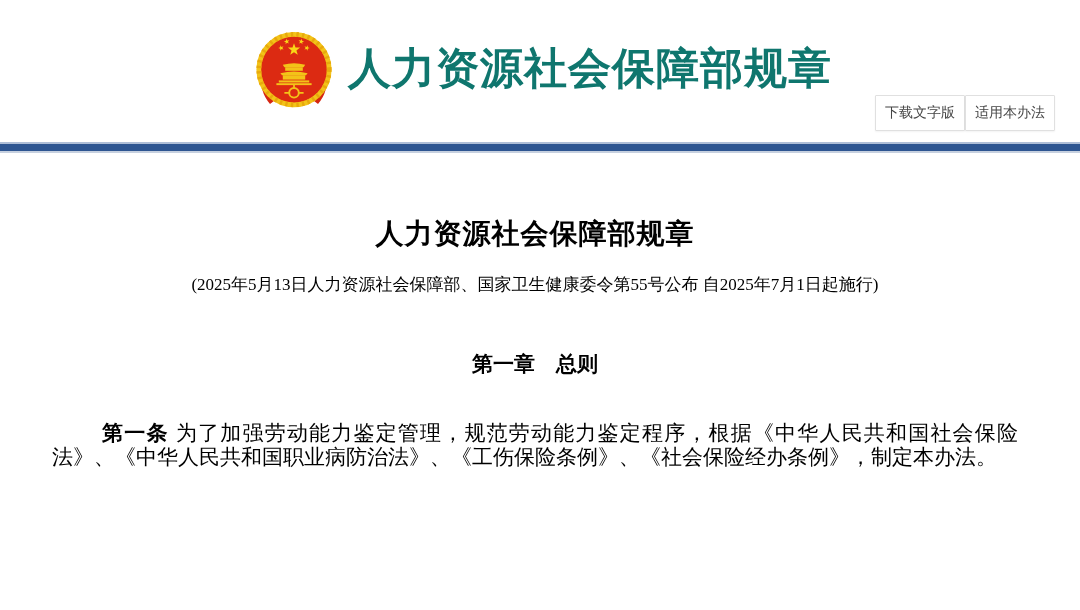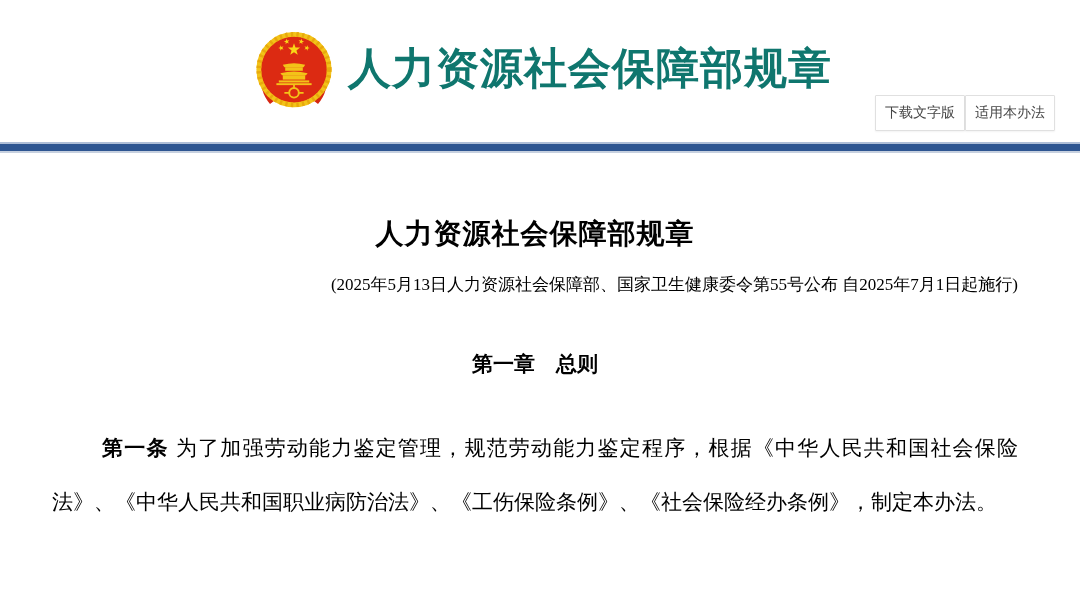--- a/index.html
+++ b/index.html
@@ -29,27 +29,27 @@
       #aebed7 0, #aebed7 2px,
       #2d5591 2px, #2d5591 9px,
       #c6d0df 9px, #c6d0df 11px);
   }
   
   main { padding:0 62px 0 52px; }
   .doc-title {
     margin:62px 0 0; text-align:center;
     font-size:28px; font-weight:bold; letter-spacing:1px;
   }
-  .doc-subtitle { margin:20px 0 0; text-align:right; font-size:17px; }
+  .doc-subtitle { margin:20px 0 0; text-align:center; font-size:17px; }
   .chapter-heading {
     margin:54px 0 12px; text-align:center;
     font-size:21px; font-weight:bold;
   }
   .doc-text {
-    margin-top:43px; font-size:21px; line-height:54px; text-align:justify;
+    margin-top:43px; font-size:21px; line-height:24px; text-align:justify;
   }
   .doc-text p { margin:0; text-indent:50px; }
   .doc-text .lead { font-weight:bold; margin-right:0.35em; }
 </style>
 </head>
 <body>
 
 <div class="page">
 
   <header class="masthead">

